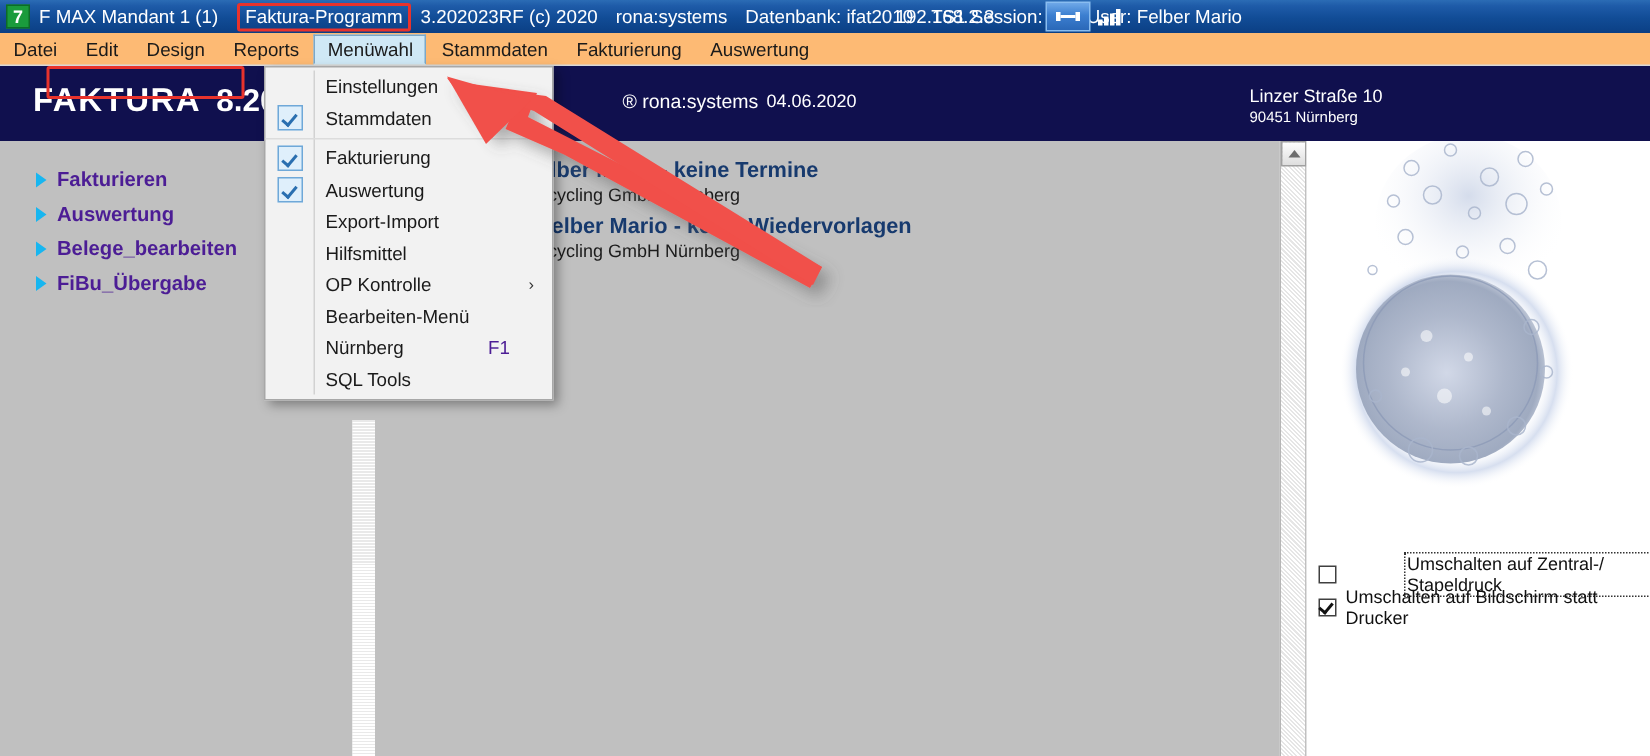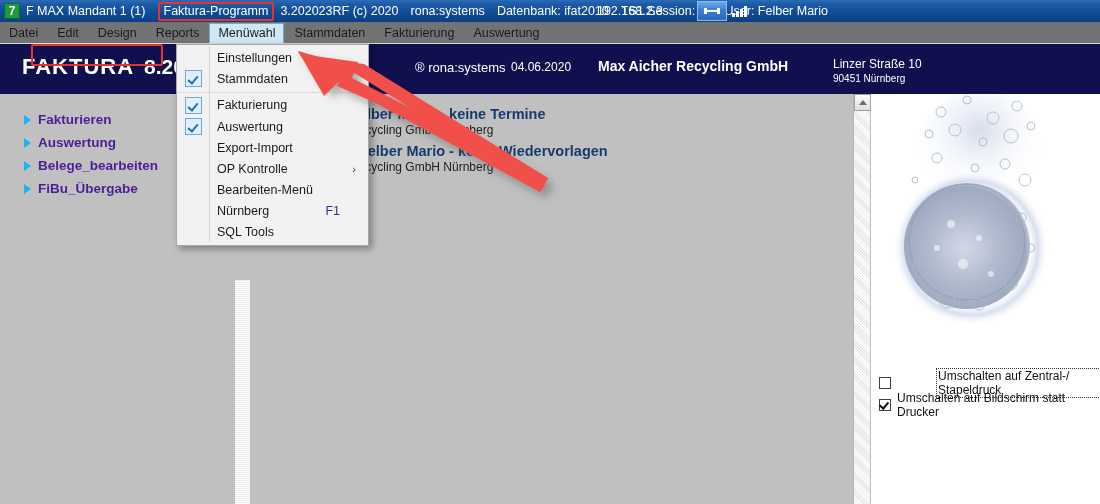--- a/index.html
+++ b/index.html
@@ -46,21 +46,21 @@
   .signal i { display: block; width: 2.5px; background: #ffffff; }
   .ip-addr {
     position: absolute; left: 0; top: 0; width: 1100px; height: 22px;
     line-height: 22px; text-align: center; font-size: 12.5px; color: #ffffff;
     padding-left: 160px;
   }
 
   
   .menubar {
     position: absolute; left: 0; top: 22px; width: 1100px; height: 22px;
-    background: #737373; border-bottom: 1px solid #d8d8d8;
+    background: #fdba74; border-bottom: 1px solid #d8d8d8;
     display: flex; align-items: center; font-size: 12.5px; color: #1a1a1a;
   }
   .menubar > div { padding: 2px 9px; margin-right: 1px; line-height: 16px; }
   .menubar > div.active {
     background: #cfe8f5; border: 1px solid #7aa8c9; border-bottom-color: #cfe8f5;
     padding: 1px 8px;
   }
 
   
   .appheader {
@@ -230,21 +230,20 @@
     <div>Fakturierung</div>
     <div>Auswertung</div>
   </div>
 
   <div class="appheader">
     <div class="brand">
       <span>FAKTURA</span><span class="ver">8.20</span>
     </div>
     <div class="copy">® rona:systems</div>
     <div class="date">04.06.2020</div>
-    <div class="company">Max Aicher Recycling GmbH</div>
     <div class="addr1">Linzer Straße 10</div>
     <div class="addr2">90451 Nürnberg</div>
   </div>
 
   <div class="workspace">
 
     <div class="navlist">
       <div class="navitem">
         <span class="tri"></span>
         <span>Fakturieren</span>
@@ -379,20 +378,24 @@
         <span class="chkbox"></span>
       </span>
       <span class="lbl">Auswertung</span>
     </div>
 
     <div class="mi">
       <span class="check"></span>
       <span class="lbl">Export-Import</span>
     </div>
 
+    <div class="mi">
+      <span class="check"></span>
+      <span class="lbl">Hilfsmittel</span>
+    </div>
 
     <div class="mi">
       <span class="check"></span>
       <span class="lbl">OP Kontrolle</span>
       <span class="submore">›</span>
     </div>
 
     <div class="mi">
       <span class="check"></span>
       <span class="lbl">Bearbeiten-Menü</span>

